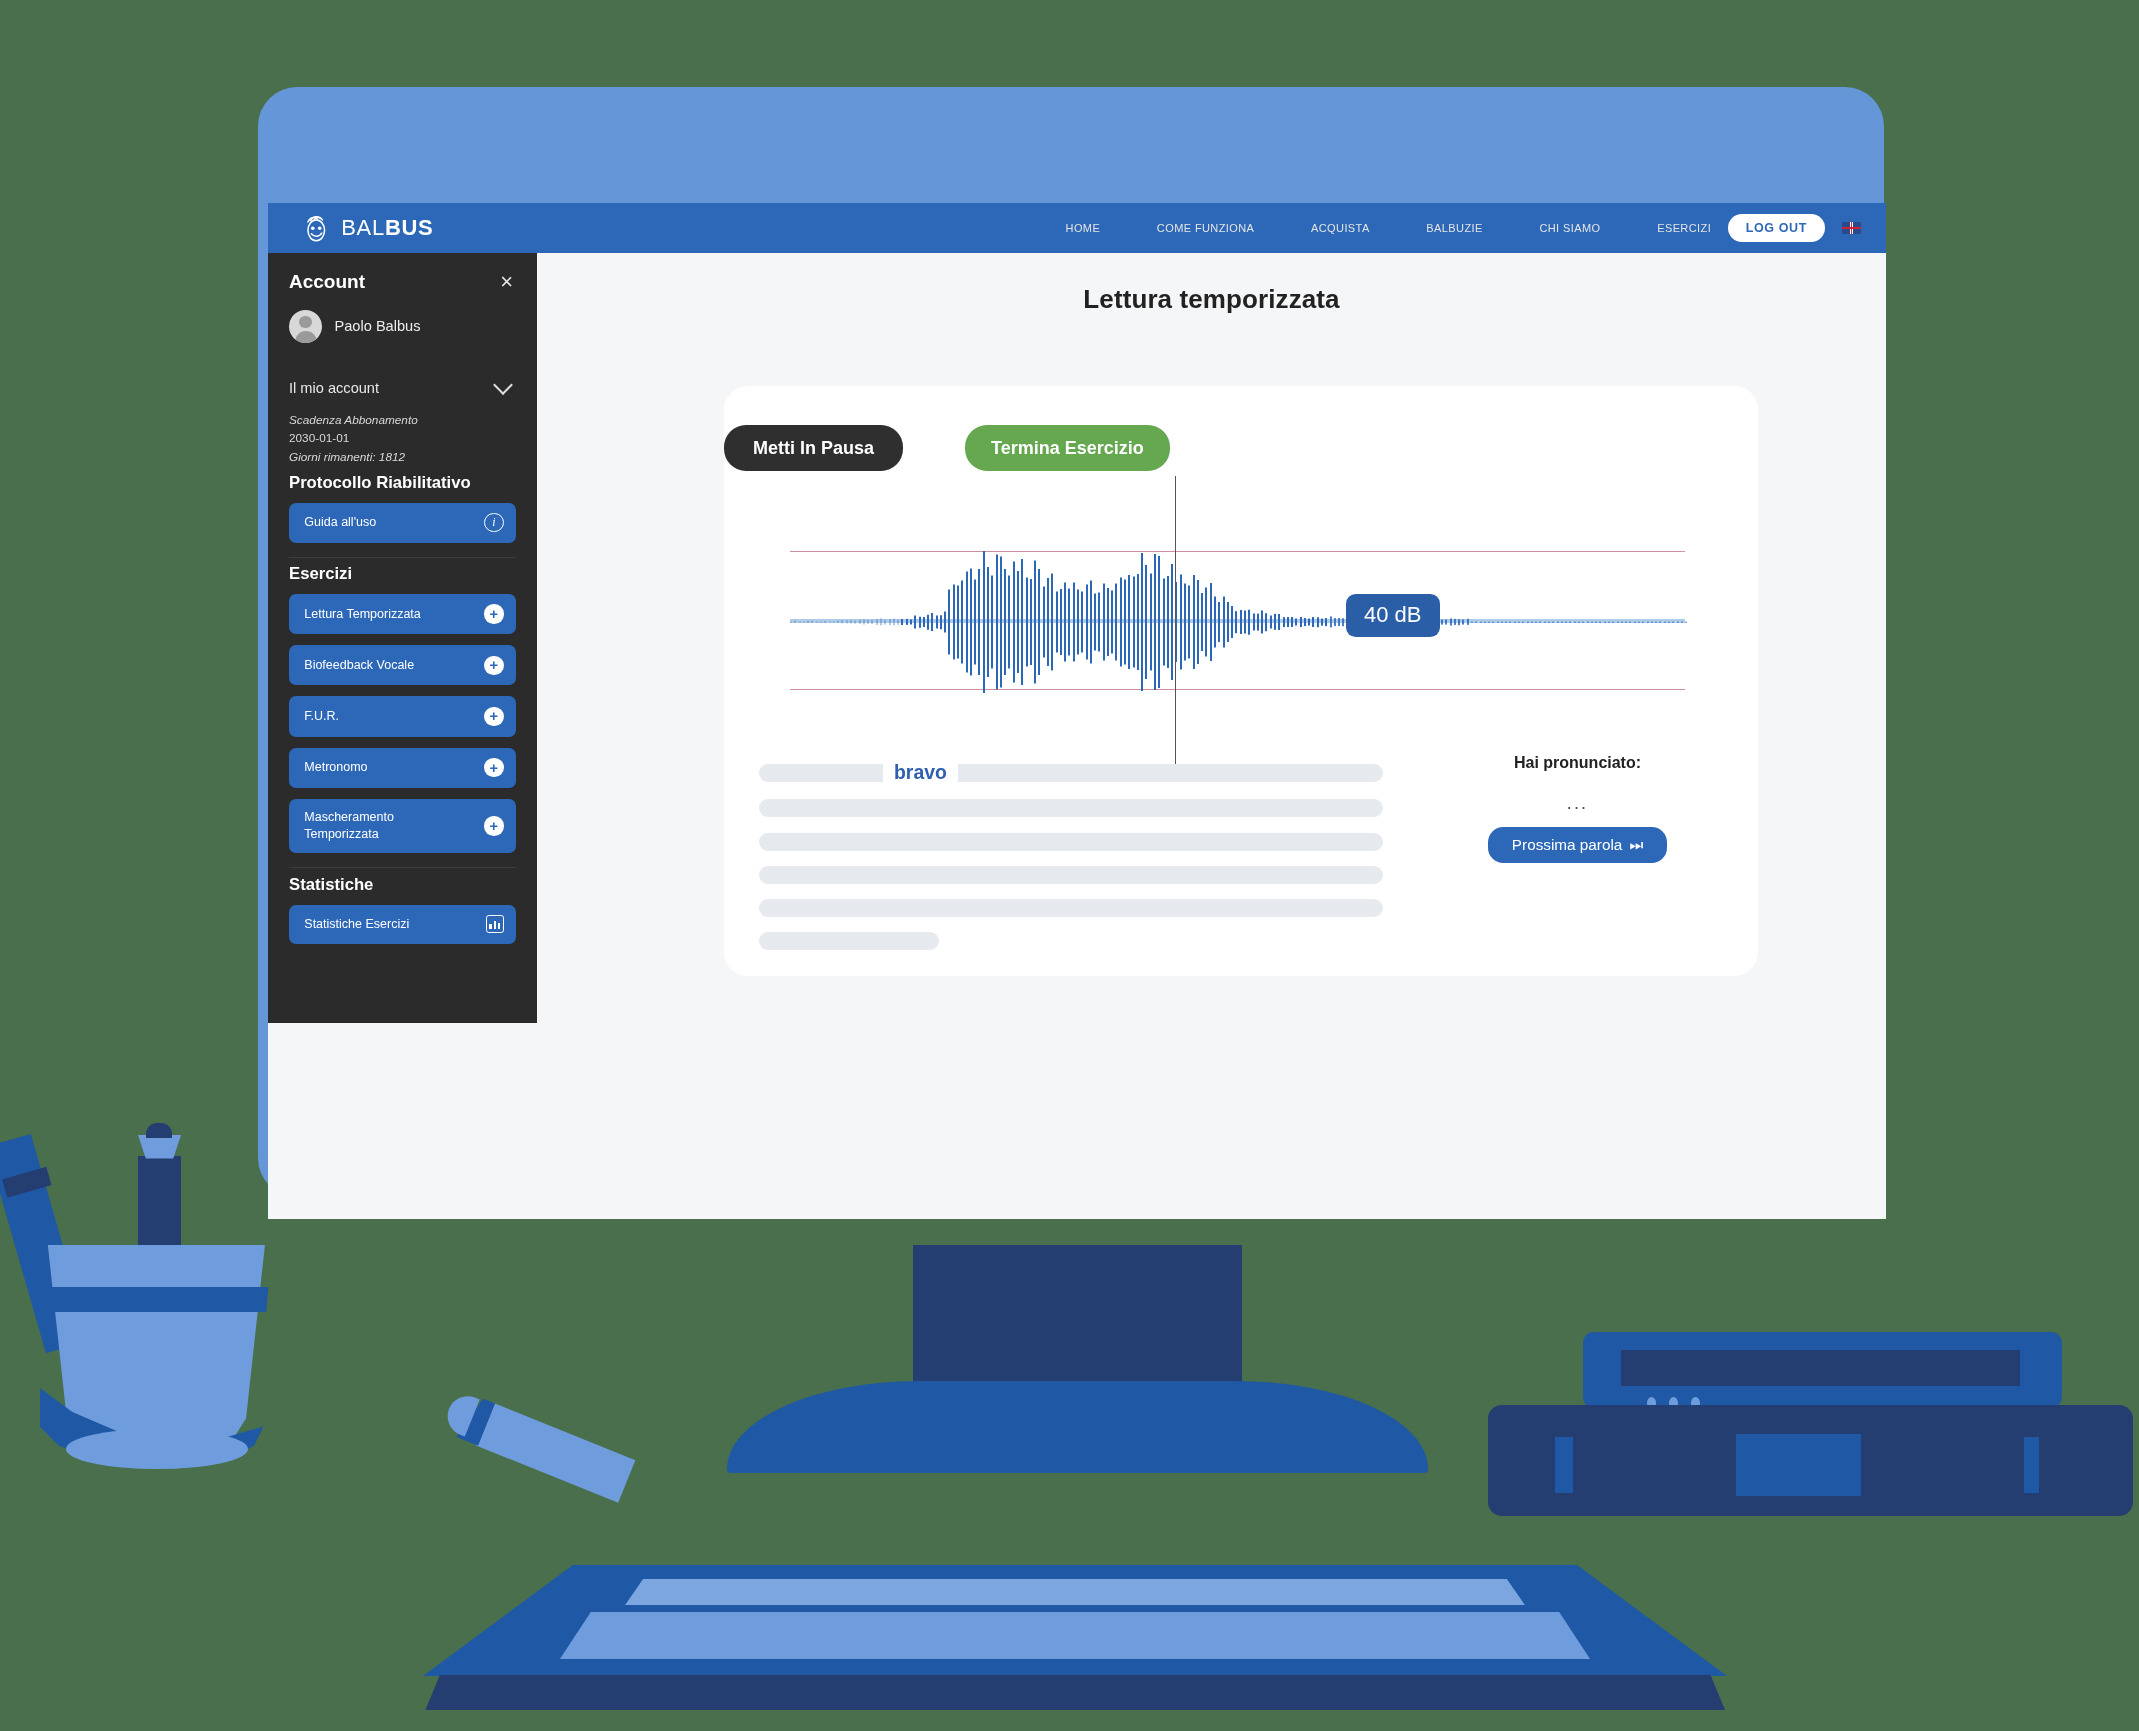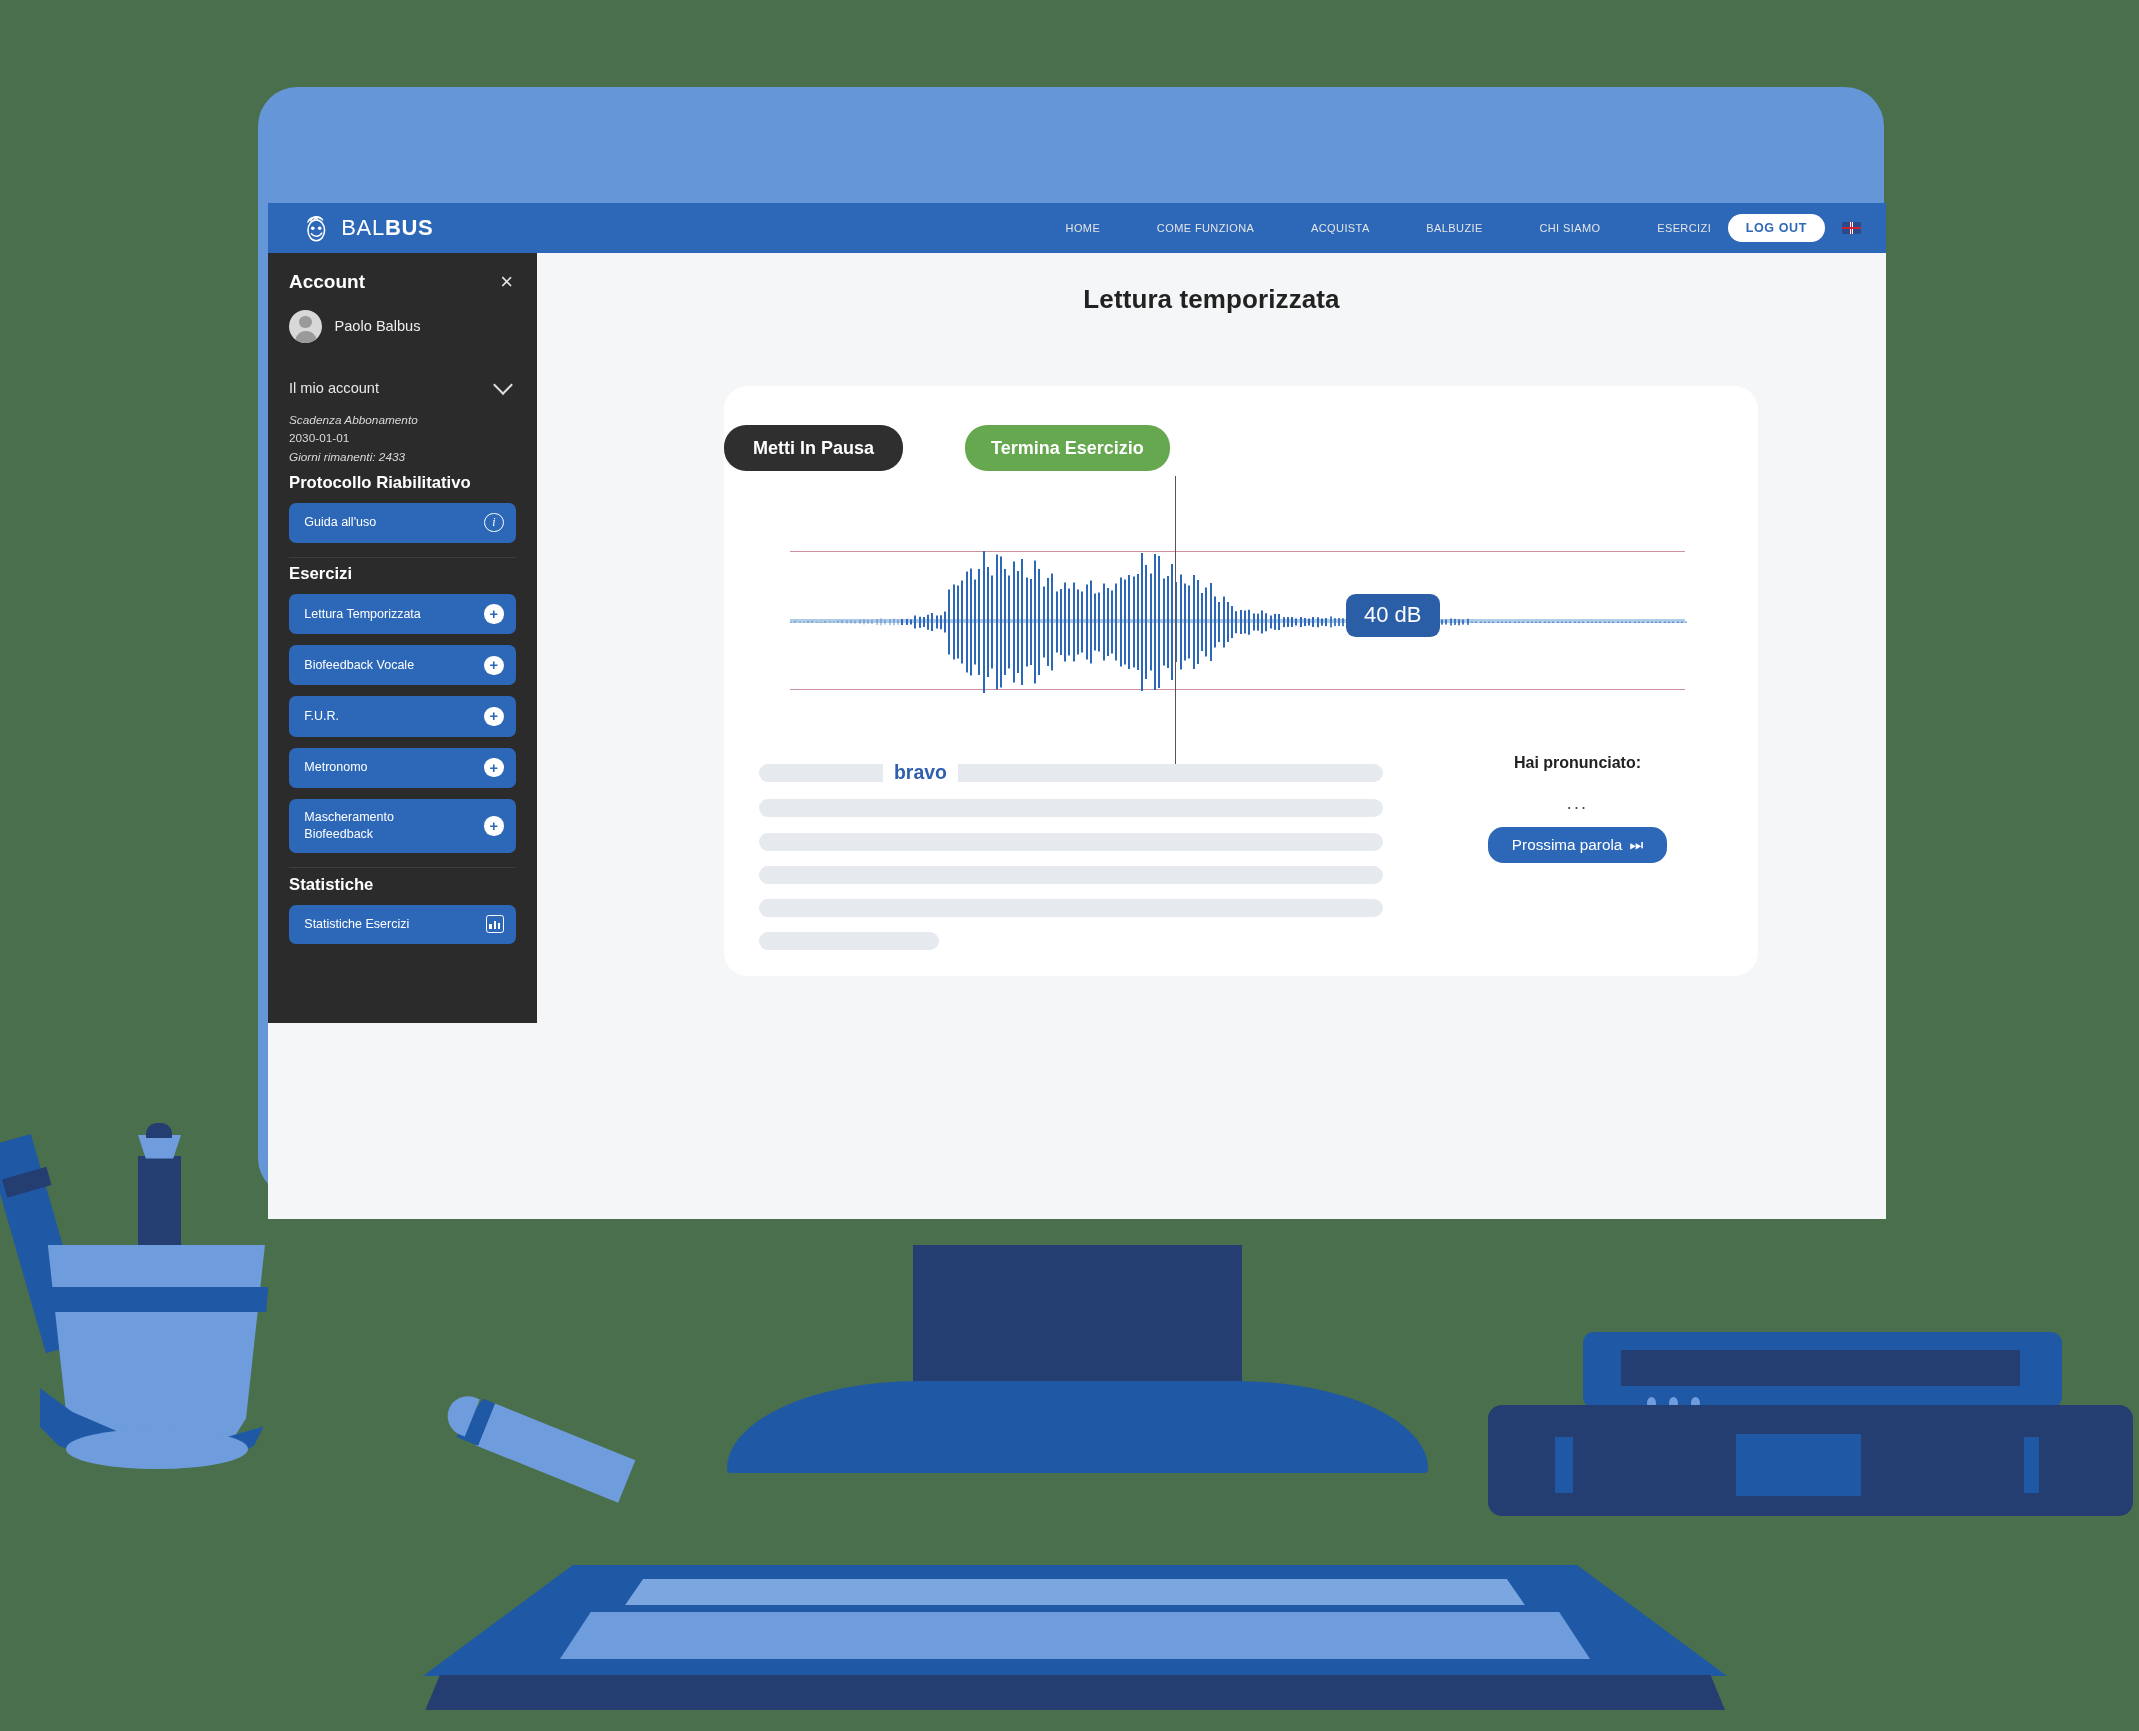--- a/index.html
+++ b/index.html
@@ -359,21 +359,21 @@
         </div>
 
         <div class="sb-acct-row">
           <span>Il mio account</span>
           <span class="chev"></span>
         </div>
 
         <div class="sb-meta">
           <div class="it">Scadenza Abbonamento</div>
           <div>2030-01-01</div>
-          <div class="it">Giorni rimanenti: 2433</div>
+          <div class="it">Giorni rimanenti: 1812</div>
         </div>
 
         <div class="sb-section">Protocollo Riabilitativo</div>
         <div class="sb-btn">
           <span class="lbl">Guida all'uso</span>
           <span class="ic-ring">i</span>
         </div>
         <div class="sb-div"></div>
 
         <div class="sb-section">Esercizi</div>
@@ -387,21 +387,21 @@
         </div>
         <div class="sb-btn">
           <span class="lbl">F.U.R.</span>
           <span class="ic-circle">+</span>
         </div>
         <div class="sb-btn">
           <span class="lbl">Metronomo</span>
           <span class="ic-circle">+</span>
         </div>
         <div class="sb-btn">
-          <span class="lbl">Mascheramento Biofeedback</span>
+          <span class="lbl">Mascheramento Temporizzata</span>
           <span class="ic-circle">+</span>
         </div>
         <div class="sb-div"></div>
 
         <div class="sb-section">Statistiche</div>
         <div class="sb-btn">
           <span class="lbl">Statistiche Esercizi</span>
           <span class="ic-chart">
               <i></i>
               <i></i>

